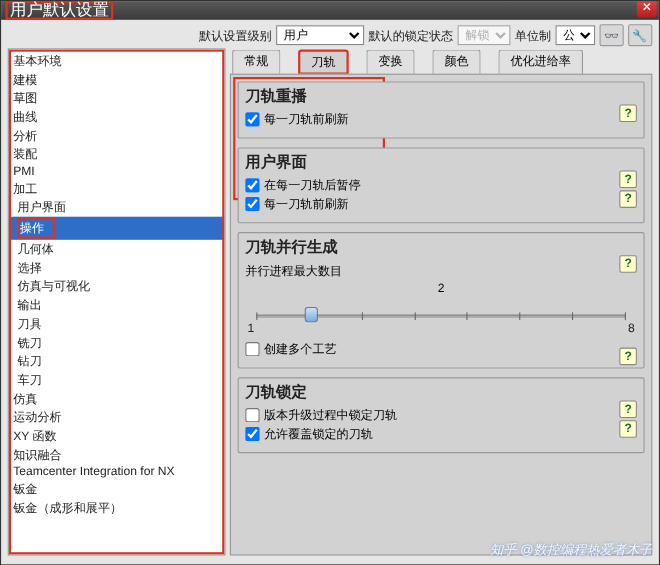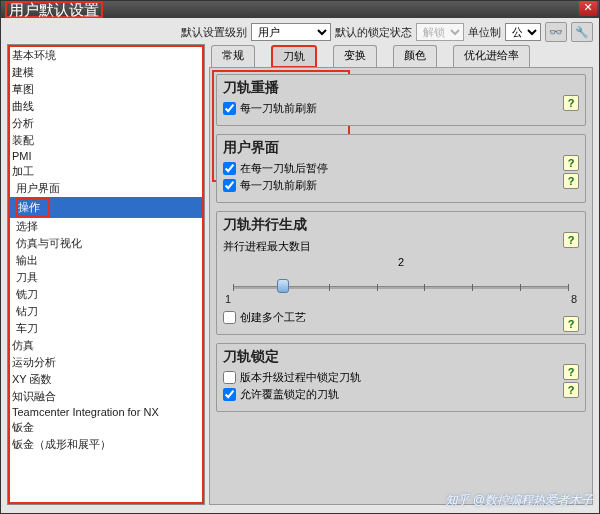--- a/index.html
+++ b/index.html
@@ -69,20 +69,21 @@
           <div class="tree-item">基本环境</div>
           <div class="tree-item">建模</div>
           <div class="tree-item">草图</div>
           <div class="tree-item">曲线</div>
           <div class="tree-item">分析</div>
           <div class="tree-item">装配</div>
           <div class="tree-item">PMI</div>
           <div class="tree-item">加工</div>
           <div class="tree-item tree-sub">用户界面</div>
           <div class="tree-item tree-sub sel"><span class="sel-hl">操作</span></div>
+          <div class="tree-item tree-sub">几何体</div>
           <div class="tree-item tree-sub">选择</div>
           <div class="tree-item tree-sub">仿真与可视化</div>
           <div class="tree-item tree-sub">输出</div>
           <div class="tree-item tree-sub">刀具</div>
           <div class="tree-item tree-sub">铣刀</div>
           <div class="tree-item tree-sub">钻刀</div>
           <div class="tree-item tree-sub">车刀</div>
           <div class="tree-item">仿真</div>
           <div class="tree-item">运动分析</div>
           <div class="tree-item">XY 函数</div>

